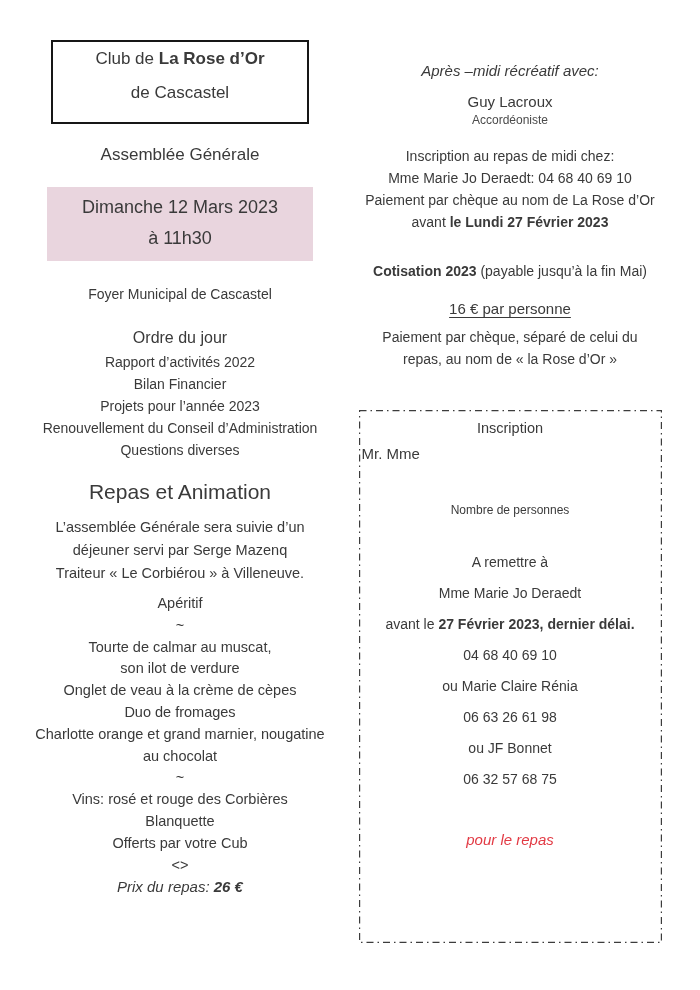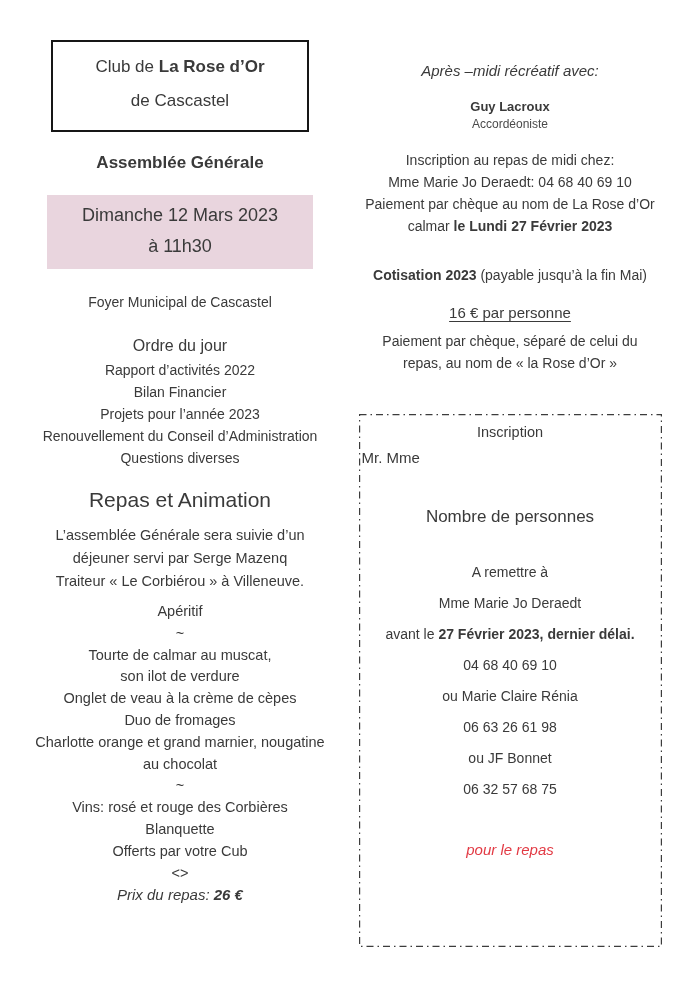--- a/index.html
+++ b/index.html
@@ -15,53 +15,53 @@
     font-family:"Liberation Sans","DejaVu Sans",sans-serif;
     color:var(--ink);
   }
   .col{position:absolute;top:0;text-align:center;}
   .col-left{left:14px;width:332px;}
   .col-right{left:352px;width:316px;}
 
   
   .club-box{
     margin:40px auto 12px;width:258px;border:2px solid var(--line);
-    padding:8px 0 12px;font-size:17px;line-height:34px;
+    padding:0 0 12px;font-size:17px;line-height:34px;
   }
   .club-box b{font-weight:700;}
-  .assembly{margin-top:21px;font-size:17px;font-weight:bold;}
+  .assembly{margin-top:21px;font-size:17px;}
   .date-box{
     margin:22px auto 0;width:266px;background:var(--pink);
     padding:5px 0 7px;font-size:18px;line-height:31px;
   }
   .venue{margin-top:25px;font-size:14px;}
   .agenda-title{margin-top:27px;font-size:16px;}
   .agenda-items{margin-top:4px;font-size:14px;line-height:22px;}
   .meal-title{margin-top:19px;font-size:21px;}
   .meal-intro{margin-top:12px;font-size:14.5px;line-height:23px;}
   .menu{margin-top:8px;font-size:14.5px;line-height:21.8px;}
   .price{font-style:italic;font-size:15px;margin-top:2px;}
   .price b{font-weight:700;}
 
   
   .afternoon-header{margin-top:62px;font-style:italic;font-size:15px;}
-  .artist{margin-top:20px;font-size:13px;font-weight:700;}
+  .artist{margin-top:14px;font-size:15px;font-weight:400;}
   .role{margin-top:3px;font-size:12px;color:#4a4a4a;}
   .reg-info{margin-top:18px;font-size:14px;line-height:22px;}
   .reg-info b{font-weight:700;}
   .cotisation{margin-top:30px;font-size:14px;}
   .cotisation b{font-weight:700;}
   .cot-price{margin-top:21px;font-size:15px;text-decoration:underline;text-underline-offset:3px;}
   .payment{margin-top:9px;font-size:14px;line-height:22px;}
 
   .form-box{position:relative;margin:40px auto 0;width:303px;height:533px;}
   .form-border{position:absolute;left:0;top:0;}
   .form-title{padding-top:10px;font-size:14.5px;}
   .form-name{text-align:left;padding-left:3px;margin-top:9px;font-size:15px;}
-  .form-people{margin-top:41px;font-size:17px;}
+  .form-people{margin-top:41px;font-size:12px;}
   .form-remit{margin-top:30px;font-size:14px;line-height:31px;}
   .form-remit b{font-weight:700;}
   .form-note{margin-top:28px;color:var(--red);font-style:italic;font-size:15px;line-height:34px;}
 </style>
 </head>
 <body>
 
 <div class="col col-left">
 
   <div class="club-box">
@@ -117,21 +117,21 @@
 <div class="col col-right">
 
   <div class="afternoon-header">Après –midi récréatif avec:</div>
   <div class="artist">Guy Lacroux</div>
   <div class="role">Accordéoniste</div>
 
   <div class="reg-info">
     <div>Inscription au repas de midi chez:</div>
     <div>Mme Marie Jo Deraedt: 04 68 40 69 10</div>
     <div>Paiement par chèque au nom de La Rose d’Or</div>
-    <div><span>calmar </span><b>le Lundi 27 Février 2023</b></div>
+    <div><span>avant </span><b>le Lundi 27 Février 2023</b></div>
   </div>
 
   <div class="cotisation"><b>Cotisation 2023</b><span> (payable jusqu’à la fin Mai)</span></div>
   <div class="cot-price">16 € par personne</div>
   <div class="payment">
     <div>Paiement par chèque, séparé de celui du</div>
     <div>repas, au nom de « la Rose d’Or »</div>
   </div>
 
   <div class="form-box">

